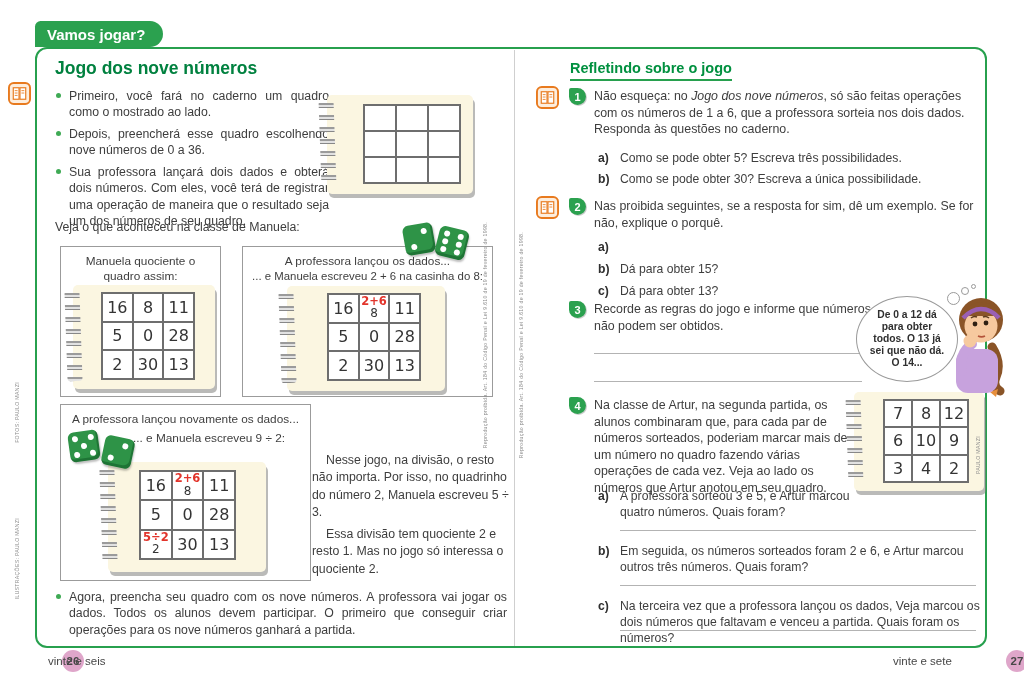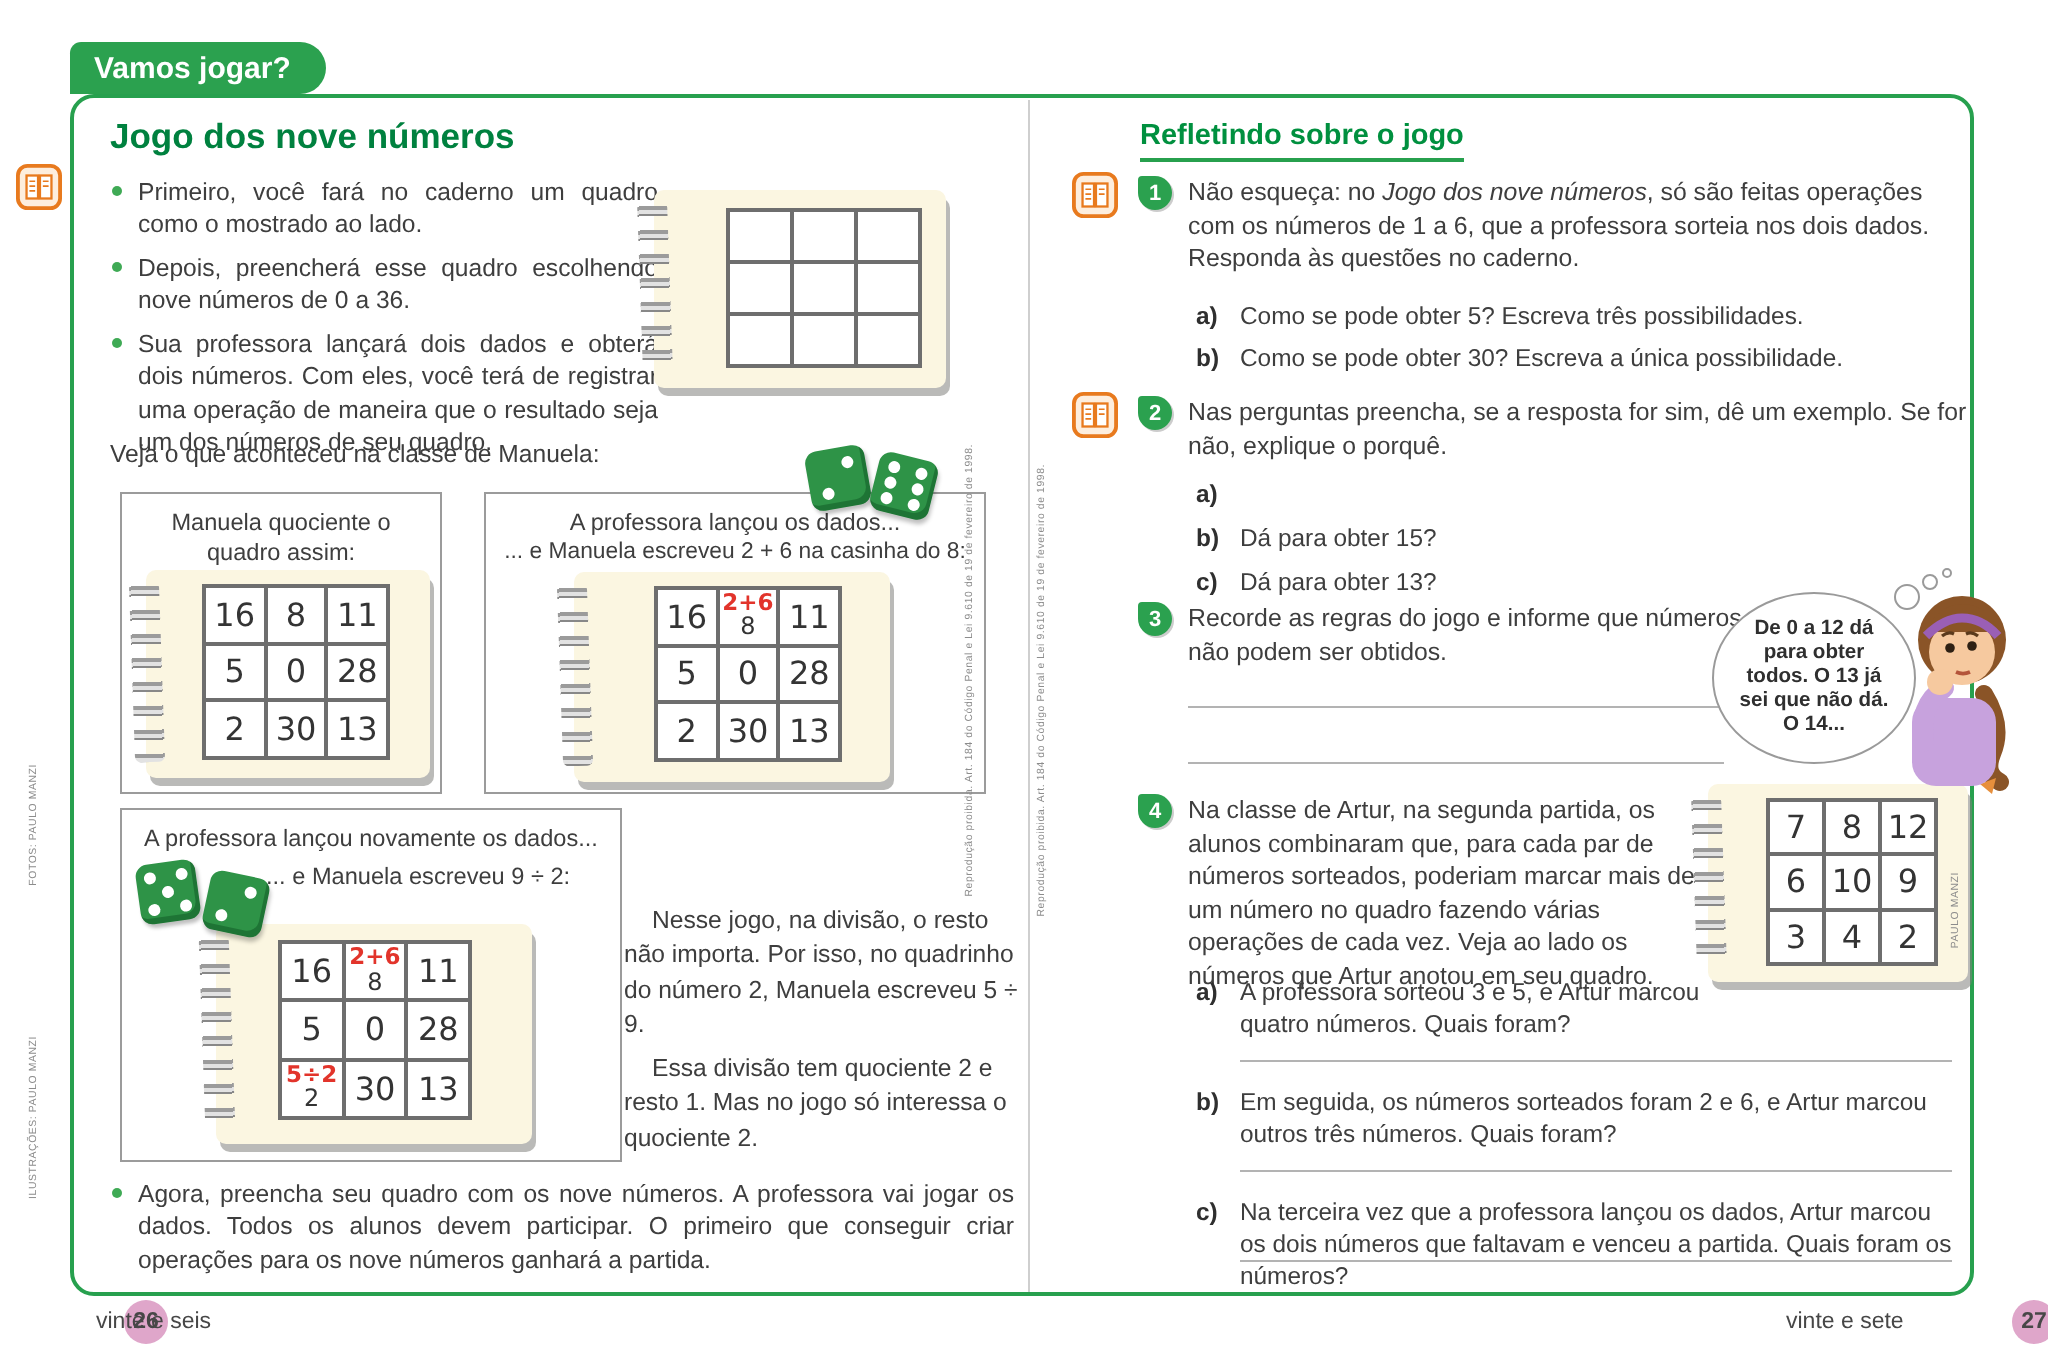--- a/index.html
+++ b/index.html
@@ -226,21 +226,21 @@
           <span class="red-note" style="text-align:left; padding-left:2px;">5÷2</span>
           <span class="under">2</span>
         </div>
         <div class="gcell">30</div>
         <div class="gcell">13</div>
       </div>
     </div>
   </div>
 
   <div class="division">
-    <p>Nesse jogo, na divisão, o resto não importa. Por isso, no quadrinho do número 2, Manuela escreveu 5 ÷ 9.</p>
+    <p>Nesse jogo, na divisão, o resto não importa. Por isso, no quadrinho do número 2, Manuela escreveu 5 ÷ 3.</p>
     <p>Essa divisão tem quociente 2 e resto 1. Mas no jogo só interessa o quociente 2.</p>
   </div>
 
   <div class="bullet-item body-txt" style="position:absolute; left:55px; top:589px; width:452px;">
     <span class="dot"></span>
     <span>Agora, preencha seu quadro com os nove números. A professora vai jogar os dados. Todos os alunos devem participar. O primeiro que conseguir criar operações para os nove números ganhará a partida.</span>
   </div>
 
   <div class="pgnum" style="left:18px; top:650px;">26</div>
   <div class="pgword" style="left:48px; top:655px;">vinte e seis</div>
@@ -262,21 +262,21 @@
   <div class="sub" style="left:598px; top:172px;"><b>b)</b></div>
   <div class="sub" style="left:620px; top:172px; width:360px;">Como se pode obter 30? Escreva a única possibilidade.</div>
 
   <svg class="book-icon" style="left:536px; top:196px;" viewBox="0 0 24 24">
     <rect x="1" y="1" width="22" height="22" rx="5" fill="#fdeede" stroke="#e87a1e" stroke-width="2"></rect>
     <rect x="5.5" y="6" width="6" height="12" fill="#fff" stroke="#e87a1e" stroke-width="1.2"></rect>
     <rect x="12.5" y="6" width="6" height="12" fill="#fff" stroke="#e87a1e" stroke-width="1.2"></rect>
     <path d="M7 9h3M7 11.5h3M7 14h3M14 9h3M14 11.5h3" stroke="#e87a1e" stroke-width="0.9"></path>
   </svg>
   <div class="qbadge" style="left:569px; top:198px;">2</div>
-  <div class="qtext" style="left:594px; top:198px; width:396px;">Nas perguntas preencha, se a resposta for sim, dê um exemplo. Se for não, explique o porquê.</div>
+  <div class="qtext" style="left:594px; top:198px; width:396px;">Nas proibida seguintes, se a resposta for sim, dê um exemplo. Se for não, explique o porquê.</div>
   <div class="sub" style="left:598px; top:240px;"><b>a)</b></div>
   <div class="sub" style="left:598px; top:262px;"><b>b)</b></div>
   <div class="sub" style="left:620px; top:262px; width:360px;">Dá para obter 15?</div>
   <div class="sub" style="left:598px; top:284px;"><b>c)</b></div>
   <div class="sub" style="left:620px; top:284px; width:360px;">Dá para obter 13?</div>
 
   <div class="qbadge" style="left:569px; top:301px;">3</div>
   <div class="qtext" style="left:594px; top:301px; width:278px;">Recorde as regras do jogo e informe que números não podem ser obtidos.</div>
   <div class="ansline" style="left:594px; top:353px; width:268px;"></div>
   <div class="ansline" style="left:594px; top:381px; width:268px;"></div>
@@ -324,21 +324,21 @@
 
   <div class="sub" style="left:598px; top:489px;"><b>a)</b></div>
   <div class="sub" style="left:620px; top:489px; width:242px;">A professora sorteou 3 e 5, e Artur marcou quatro números. Quais foram?</div>
   <div class="ansline" style="left:620px; top:530px; width:356px;"></div>
 
   <div class="sub" style="left:598px; top:544px;"><b>b)</b></div>
   <div class="sub" style="left:620px; top:544px; width:358px;">Em seguida, os números sorteados foram 2 e 6, e Artur marcou outros três números. Quais foram?</div>
   <div class="ansline" style="left:620px; top:585px; width:356px;"></div>
 
   <div class="sub" style="left:598px; top:599px;"><b>c)</b></div>
-  <div class="sub" style="left:620px; top:599px; width:360px;">Na terceira vez que a professora lançou os dados, Artur marcou os dois números que faltavam e venceu a partida. Quais foram os números?</div>
+  <div class="sub" style="left:620px; top:599px; width:360px;">Na terceira vez que a professora lançou os dados, Veja marcou os dois números que faltavam e venceu a partida. Quais foram os números?</div>
   <div class="ansline" style="left:620px; top:630px; width:356px;"></div>
 
   <div class="pgword" style="left:893px; top:655px;">vinte e sete</div>
   <div class="pgnum" style="left:962px; top:650px;">27</div>
 
   <div class="vtext" style="left:14px; top:382px;">FOTOS: PAULO MANZI</div>
   <div class="vtext" style="left:14px; top:518px;">ILUSTRAÇÕES: PAULO MANZI</div>
   <div class="vtext" style="left:482px; top:222px;">Reprodução proibida. Art. 184 do Código Penal e Lei 9.610 de 19 de fevereiro de 1998.</div>
   <div class="vtext" style="left:518px; top:232px;">Reprodução proibida. Art. 184 do Código Penal e Lei 9.610 de 19 de fevereiro de 1998.</div>
 

